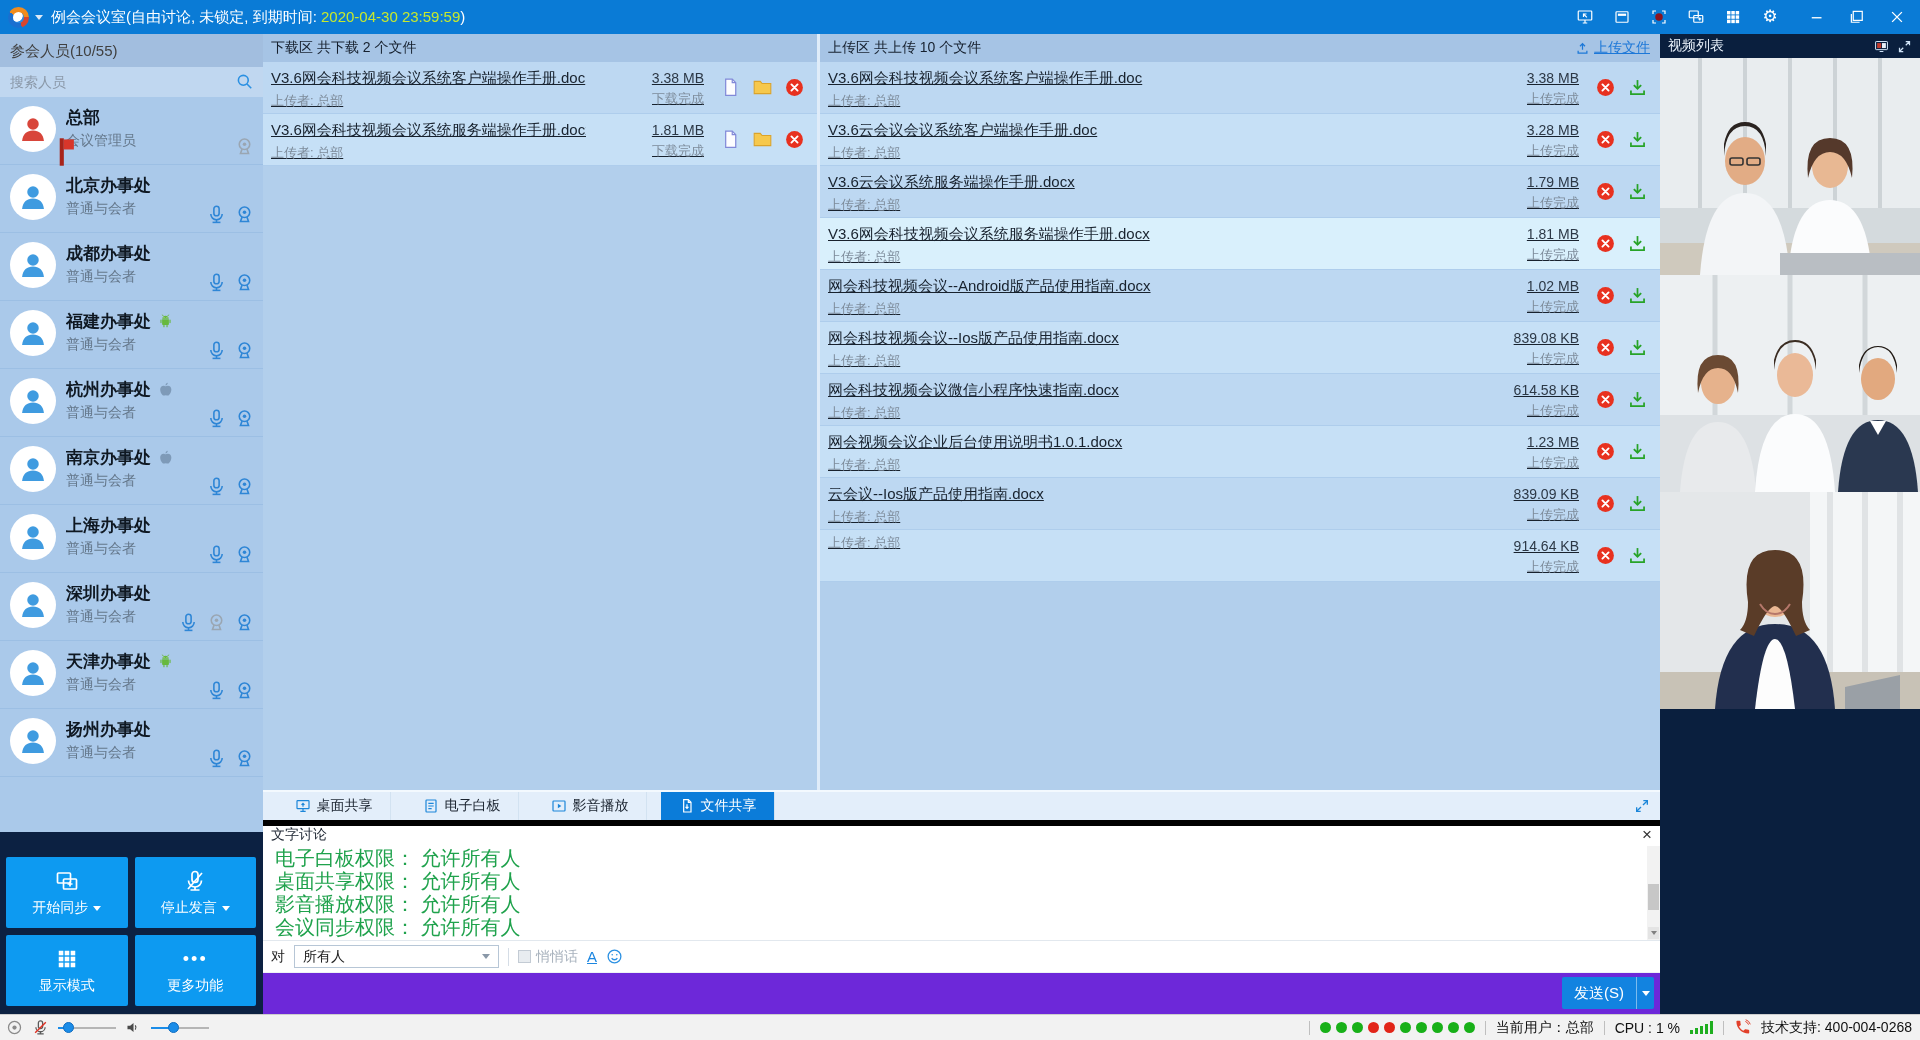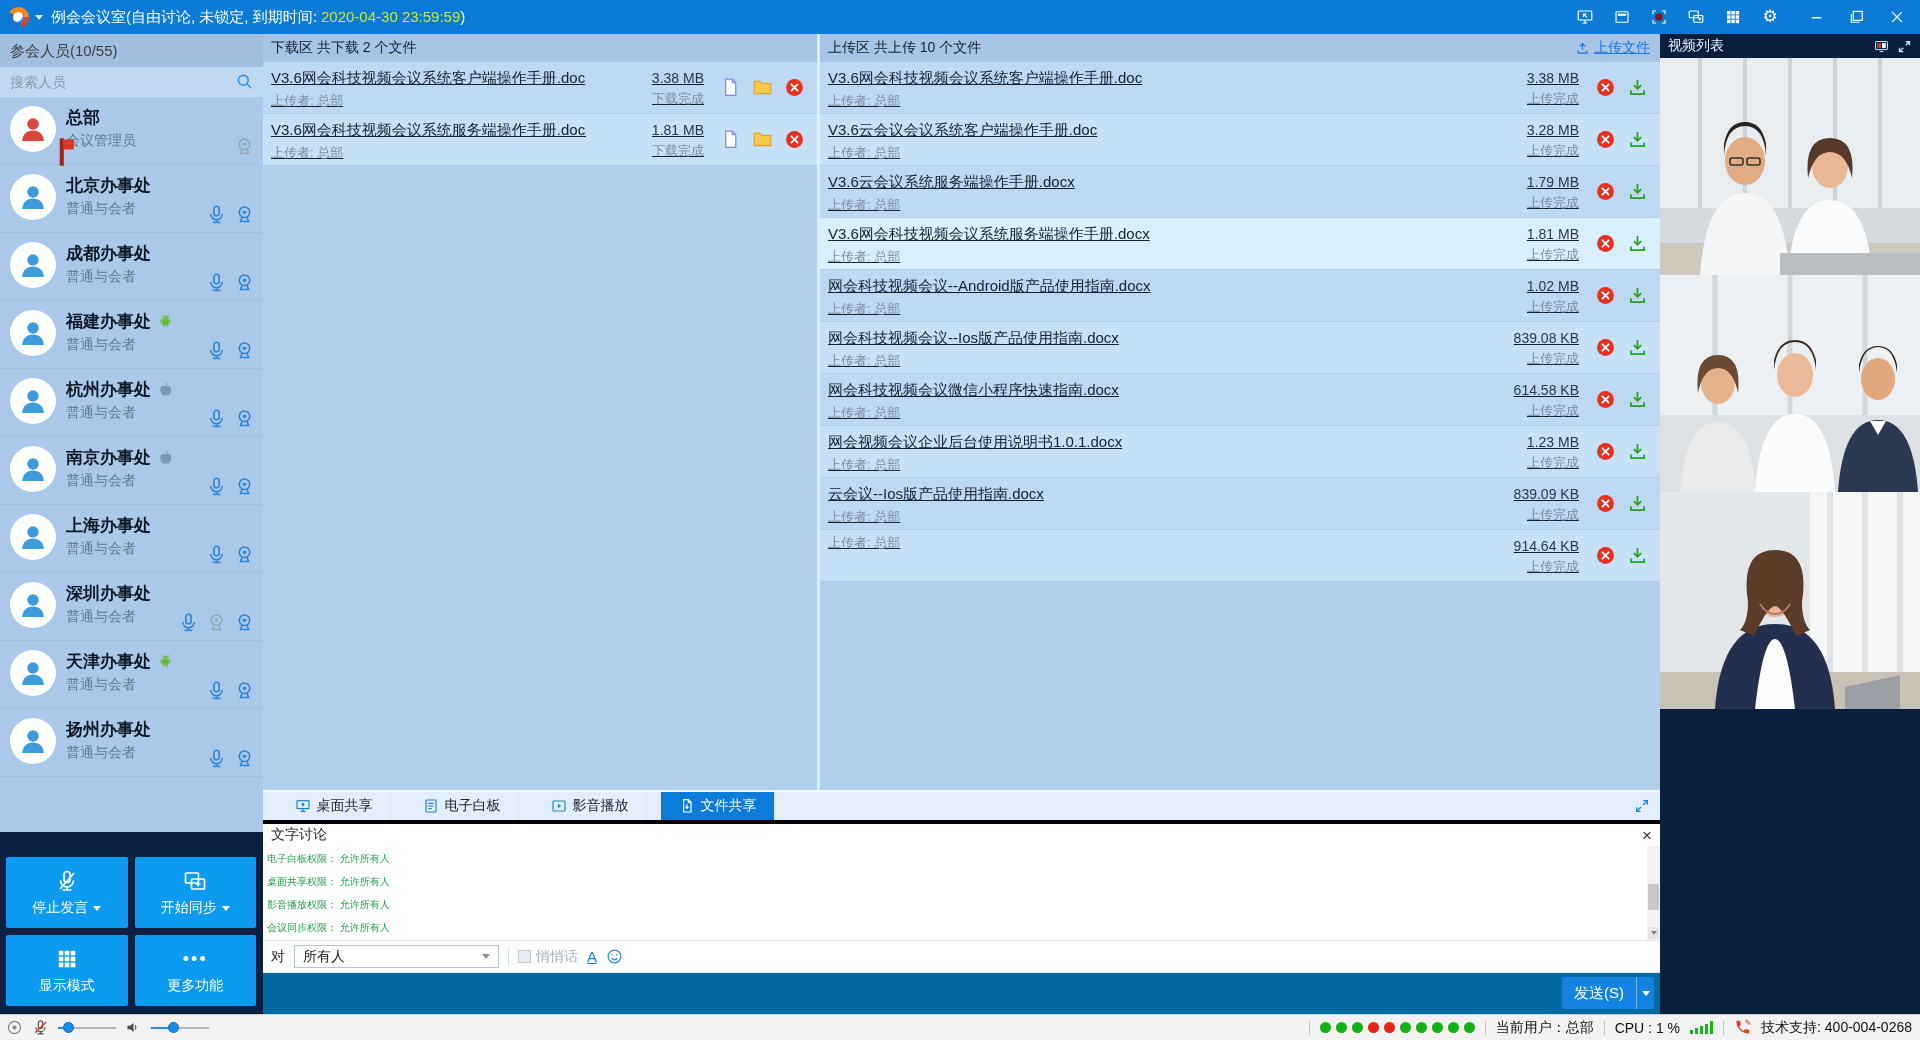--- a/index.html
+++ b/index.html
@@ -92,45 +92,45 @@
     display:flex; align-items:stretch; }
   .tab { width:114px; display:flex; align-items:center; justify-content:center; gap:6px;
     font-size:14px; color:#1b2430; cursor:pointer; border-right:1px solid #d2e2f1;margin-left:14px; }
   .tab svg { width:16px; height:16px; color:#1c86d9; }
   .tab.active { background:#0b7cd9; color:#fff; }
   .tab.active svg { color:#fff; }
   .tab-expand { margin-left:auto; align-self:center; margin-right:10px; color:#1c86d9; cursor:pointer; }
   .tab-expand svg { width:16px; height:16px; }
 
   
-  .chat-header { height:26px; flex:none; background:#fff; border-top:4px solid #000000;
-    display:flex; align-items:center; padding:0 8px; font-size:14px; color:#1b2430; }
+  .chat-header { height:26px; flex:none; background:#fff; border-top:6px solid #000000;
+    display:flex; align-items:flex-start; padding:0 8px; font-size:14px; color:#1b2430; }
   .chat-close { margin-left:auto; color:#333; font-size:17px; line-height:17px; cursor:pointer; }
   .chat-msgs { height:94px; flex:none; background:#fff; position:relative; padding-top:1px; overflow:hidden; }
-  .chat-line { height:23px; line-height:23px; padding-left:4px; font-size:10px; color:#1fa24c; }
+  .chat-line { height:23px; line-height:23px; padding-left:12px; font-size:20px; color:#1fa24c; }
   .chat-scroll { position:absolute; right:0; top:0; bottom:0; width:13px; background:#f2f2f2; cursor:pointer; }
   .chat-thumb { position:absolute; right:1px; top:38px; width:11px; height:26px; background:#c7c7c7; }
   .chat-sdn { position:absolute; right:1px; bottom:1px; width:11px; height:12px; background:#e4e4e4;
     display:flex; align-items:center; justify-content:center; }
   .chat-sdn::after { content:""; width:0; height:0; border-left:3px solid transparent;
     border-right:3px solid transparent; border-top:4px solid #808080; }
   .chat-toolbar { height:32px; flex:none; background:#fff; border-top:1px solid #e2e8ee;
     display:flex; align-items:center; gap:9px; padding-left:8px; }
   .to-label { font-size:14px; color:#222; }
   .recipient-select { width:205px; height:23px; border:1px solid #b7c6d6; background:#fff;
     display:flex; align-items:center; padding:0 8px; font-size:14px; color:#222; cursor:pointer; }
   .sel-chev { margin-left:auto; width:0; height:0; border-left:4px solid transparent;
     border-right:4px solid transparent; border-top:5px solid #8a98a8; }
   .tb-vsep { width:1px; height:18px; background:#d5dde6; }
   .whisper { display:flex; align-items:center; gap:5px; color:#a8b2bd; cursor:default; }
   .wh-box { width:13px; height:13px; border:1px solid #c3cbd4; background:#e8ecf0; }
   .font-btn { color:#1c86e0; font-size:15px; text-decoration:underline; cursor:pointer; }
   .emoji-btn { color:#2a90e2; cursor:pointer; }
   .emoji-btn svg { width:17px; height:17px; }
-  .chat-input { flex:1; background:#0369a1; position:relative; border-top:1px solid #eef2f6; }
+  .chat-input { flex:1; background:#6d28d9; position:relative; border-top:1px solid #eef2f6; }
   .send-btn { position:absolute; right:6px; bottom:5px; height:32px; display:flex; cursor:pointer;
     background:#1283e0; border-radius:2px; color:#fff; align-items:stretch; }
   .send-label { padding:0 12px; display:flex; align-items:center; font-size:15px; }
   .send-caret { width:18px; display:flex; align-items:center; justify-content:center;
     border-left:1px solid rgba(255,255,255,.45); }
 
   
   .videopanel { position:absolute; right:0; top:34px; width:260px; bottom:26px; background:#0a1f3e; }
   .vp-header { height:24px; display:flex; align-items:center; padding:0 8px; color:#e8f1fa; font-size:14px; }
   .vp-icons { margin-left:auto; display:flex; gap:8px; align-items:center; color:#cfe2f6; }
@@ -629,41 +629,41 @@
                 <path d="M9.2 15 7.4 20h9.2L14.8 15"></path>
               </svg>
             </span>
           </div>
         </div>
       </div>
     <div class="sb-buttons">
       <div class="big-btn">
         <span class="bicon">
             <svg viewBox="0 0 24 24" width="24" height="24" fill="none" stroke="#fff" stroke-width="1.7">
+              <rect x="2.5" y="4" width="13" height="10" rx="1"></rect>
+              <rect x="8.5" y="10" width="13" height="10" rx="1"></rect>
+              <path d="M12.5 15h5M15 12.5v5"></path>
+            </svg>
+          </span>
+        <span class="blabel">
+            <span>开始同步</span>
+            <span class="caret"></span>
+          </span>
+      </div>
+      <div class="big-btn">
+        <span class="bicon">
+            <svg viewBox="0 0 24 24" width="24" height="24" fill="none" stroke="#fff" stroke-width="1.7">
               <rect x="9" y="2.5" width="6" height="11" rx="3"></rect>
               <path d="M5.5 11.5a6.5 6.5 0 0 0 13 0"></path>
               <path d="M12 18v3M7.5 21h9"></path>
               <path d="M5 20 19 4"></path>
             </svg>
           </span>
         <span class="blabel">
             <span>停止发言</span>
-            <span class="caret"></span>
-          </span>
-      </div>
-      <div class="big-btn">
-        <span class="bicon">
-            <svg viewBox="0 0 24 24" width="24" height="24" fill="none" stroke="#fff" stroke-width="1.7">
-              <rect x="2.5" y="4" width="13" height="10" rx="1"></rect>
-              <rect x="8.5" y="10" width="13" height="10" rx="1"></rect>
-              <path d="M12.5 15h5M15 12.5v5"></path>
-            </svg>
-          </span>
-        <span class="blabel">
-            <span>开始同步</span>
             <span class="caret"></span>
           </span>
       </div>
       <div class="big-btn">
         <span class="bicon">
             <svg viewBox="0 0 24 24" width="22" height="22" fill="#fff">
               <rect x="3" y="3" width="5" height="5"></rect>
               <rect x="9.5" y="3" width="5" height="5"></rect>
               <rect x="16" y="3" width="5" height="5"></rect>
               <rect x="3" y="9.5" width="5" height="5"></rect>

